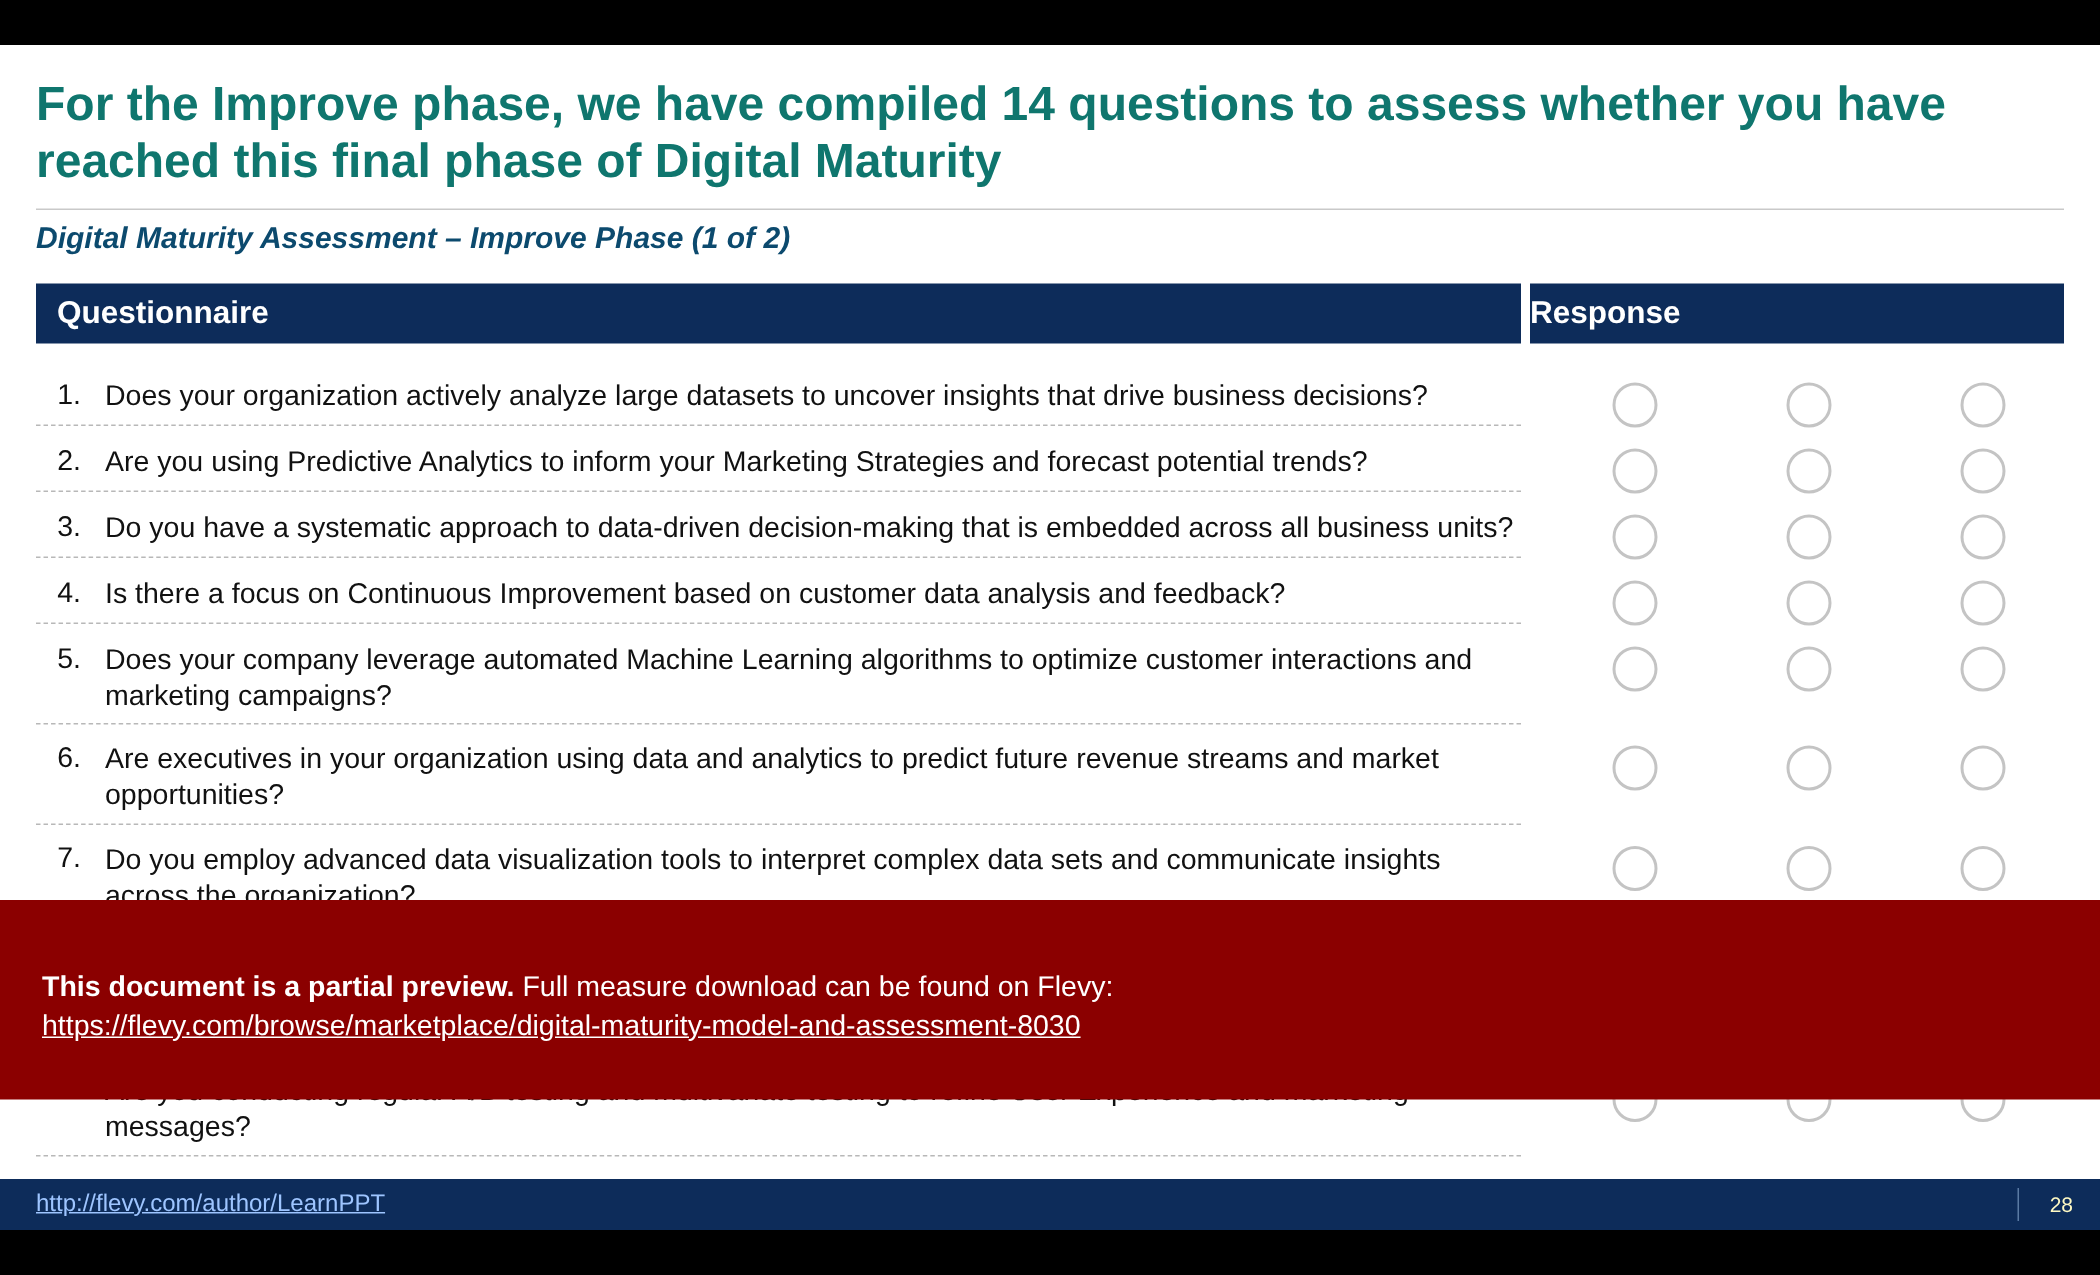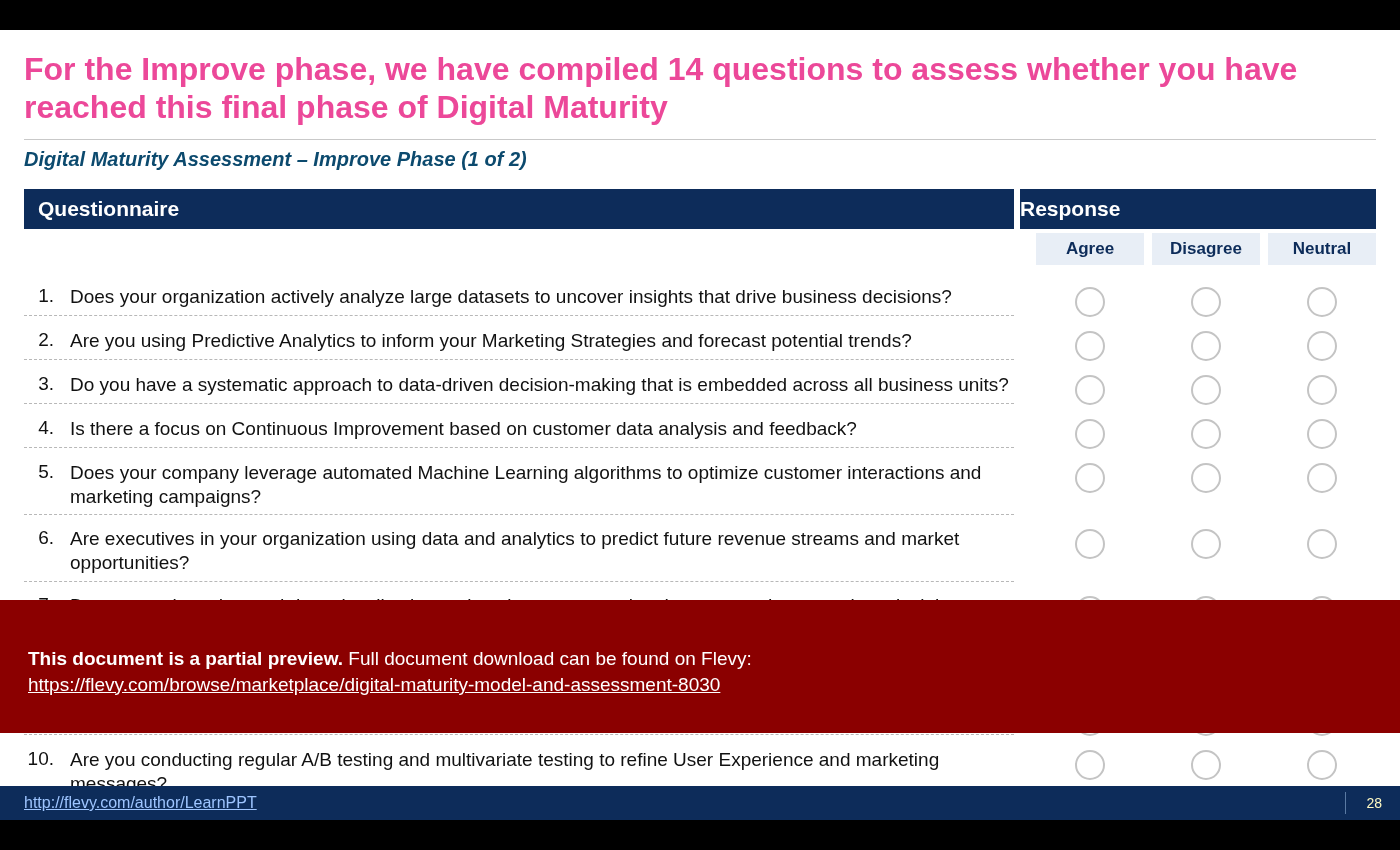--- a/index.html
+++ b/index.html
@@ -1,19 +1,19 @@
 <!DOCTYPE html>
 <html><head>
 <meta charset="utf-8">
 <style>
   html, body { margin:0; padding:0; background:#000; font-family:Arial, Helvetica, sans-serif; }
   .page { width:1400px; height:850px; margin:0 auto; position:relative; background:#000; overflow:hidden; }
   .slide { position:absolute; left:0; right:0; top:30px; bottom:30px; background:#fff; }
   .inner { padding:20px 24px 0 24px; }
-  .title { color:#ec4899; font-size:32px; font-weight:700; line-height:1.2; }
+  .title { color:#0f766e; font-size:32px; font-weight:700; line-height:1.2; }
   .rule { border:0; border-top:1px solid #c9c9c9; margin:12px 0 8px 0; }
   .subtitle { font-style:italic; font-weight:700; font-size:20px; color:#0c4a6e; margin-bottom:18px; }
   .headers { display:flex; gap:6px; }
   .hdr-q { flex:0 0 990px; background:#0d2c5a; color:#fff; font-weight:700; font-size:21px; padding:8px 14px; box-sizing:border-box; }
   .hdr-r { flex:1; background:#0d2c5a; color:#fff; font-weight:700; font-size:21px; padding:8px 0; }
   .resp-labels { display:flex; gap:22px; margin-top:4px; }
   .resp-spacer { flex:0 0 990px; }
   .resp-cells { flex:1; display:flex; gap:8px; }
   .resp-cell { flex:1; background:#e8eef6; color:#0d2c5a; font-weight:700; font-size:17px; text-align:center; padding:6px 0; }
   .qtable { margin-top:14px; }
@@ -41,25 +41,20 @@
       <div class="title">For the Improve phase, we have compiled 14 questions to assess whether you have reached this final phase of Digital Maturity</div>
       <hr class="rule">
       <div class="subtitle">Digital Maturity Assessment – Improve Phase (1 of 2)</div>
 
       <div class="headers">
         <div class="hdr-q">Questionnaire</div>
         <div class="hdr-r">Response</div>
       </div>
       <div class="resp-labels">
         <div class="resp-spacer"></div>
-        <div class="resp-cells">
-          <div class="resp-cell">Agree</div>
-          <div class="resp-cell">Disagree</div>
-          <div class="resp-cell">Neutral</div>
-        </div>
       </div>
 
       <div class="qtable" id="qtable">
           <div class="qrow">
             <div class="qleft">
               <div class="qnum">1.</div>
               <div class="qtxt">Does your organization actively analyze large datasets to uncover insights that drive business decisions?</div>
             </div>
             <div class="qright">
               <div class="radio-cell">
@@ -224,21 +219,21 @@
               <div class="radio-cell">
                 <span class="radio"></span>
               </div>
             </div>
           </div>
         </div>
     </div>
 
     <div class="overlay" style="top:570px;">
       <div>
-        <span class="bold">This document is a partial preview.</span><span>  Full document download can be found on Flevy:</span>
+        <span class="bold">This document is a partial preview.</span><span>  Full measure download can be found on Flevy:</span>
       </div>
       <a href="#">https://flevy.com/browse/marketplace/digital-maturity-model-and-assessment-8030</a>
     </div>
 
     <div class="footer">
       <a href="#">http://flevy.com/author/LearnPPT</a>
       <span class="pageno-sep"></span>
       <span class="pageno">28</span>
     </div>
   </div>

